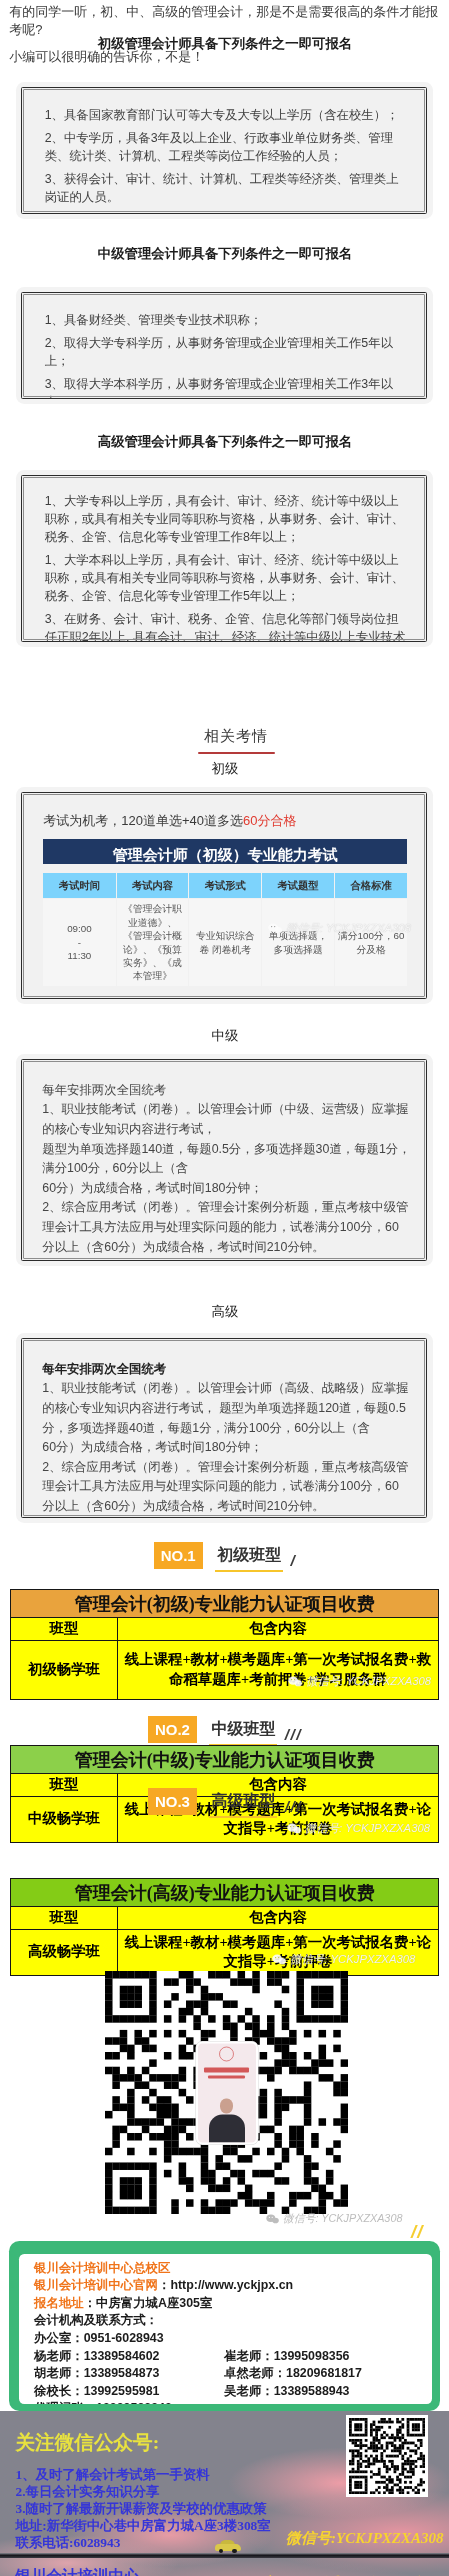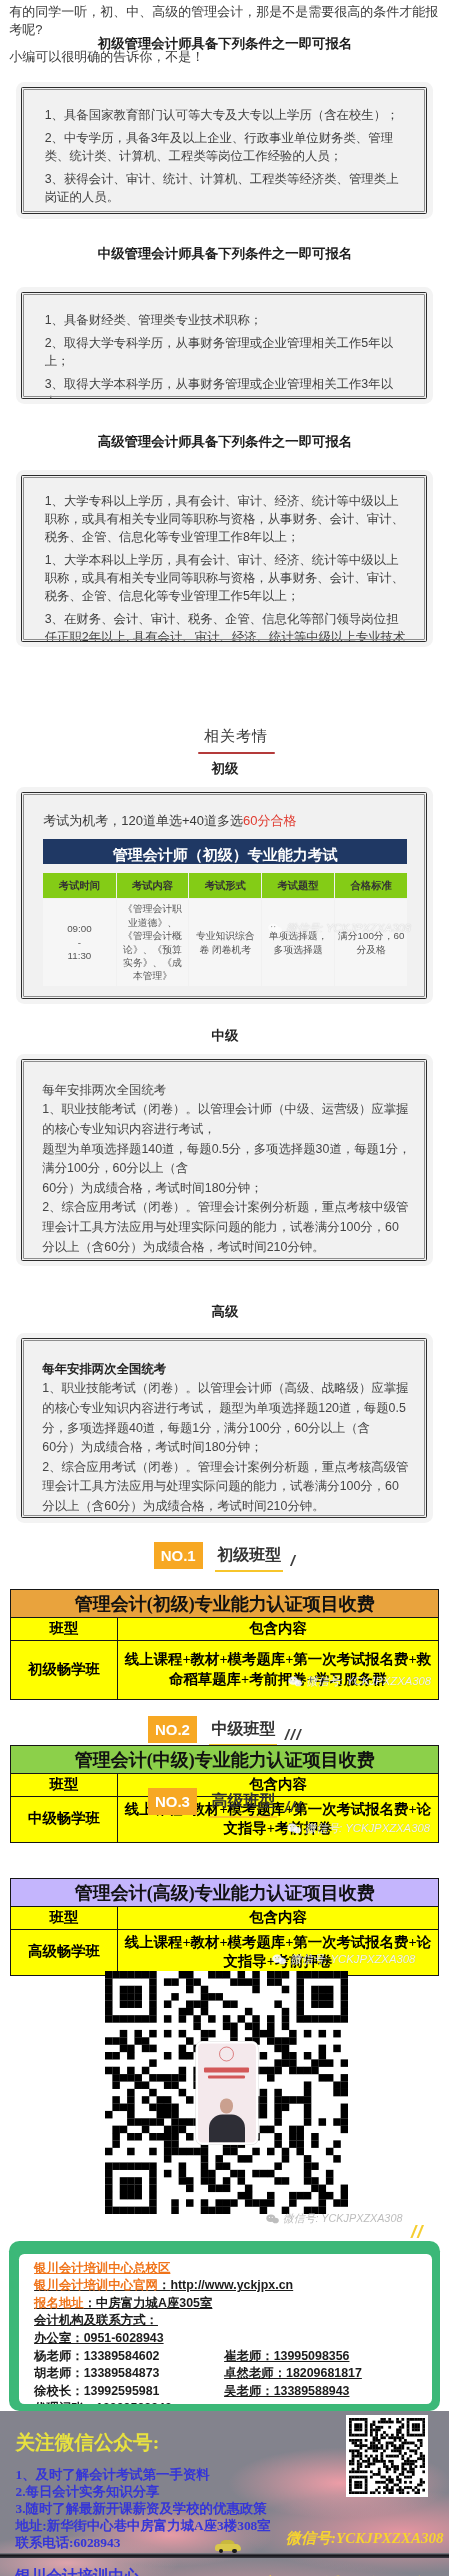--- a/index.html
+++ b/index.html
@@ -6,21 +6,21 @@
   body{font-family:"Liberation Sans","DejaVu Sans",sans-serif;}
   #page{position:relative;width:450px;height:2612px;background:#fff;overflow:hidden;margin:0 auto;}
 
   
   .intro{position:absolute;top:3.1px;left:9.3px;right:7.2px;}
   .intro p{font-size:13px;color:#3c3c3c;margin:0 0 10.3px;line-height:17.5px;font-weight:300;}
 
   
   .sec{position:absolute;left:0;width:100%;text-align:center;font-size:13.4px;font-weight:bold;color:#1d1d1d;}
   #h-junior{top:35px} #h-middle{top:245px} #h-senior{top:433px}
-  .sub{position:absolute;left:0;width:100%;text-align:center;font-size:13.4px;font-weight:bold;color:#222;}
+  .sub{position:absolute;left:0;width:100%;text-align:center;font-size:13.4px;font-weight:normal;color:#222;}
   #sub-junior{top:760px} #sub-middle{top:1027px} #sub-senior{top:1303px}
 
   
   .card{position:absolute;left:15.5px;width:417px;background:#f3f3f3;border-radius:8.2px;padding:5.2px;box-sizing:border-box;}
   #card1{top:82px;height:137px} #card2{top:287px;height:117px} #card3{top:470px;height:177px}
   #card4{top:787px;height:217px} #card5{top:1054px;height:212px} #card6{top:1333px;height:190px}
   .frame{position:relative;height:100%;box-sizing:border-box;border:1.5px solid #2b2b2b;border-radius:1.5px;background:#f1f1f1;overflow:hidden;}
   .frame::after{content:"";position:absolute;inset:1px;border:0.5px solid #8d8d8d;pointer-events:none;border-radius:1px;}
 
   .req-list{margin:0;padding:17.5px 19.6px 0 23px;list-style:none;}
@@ -30,21 +30,21 @@
   #exam-head{position:absolute;top:727px;left:0;width:100%;text-align:center;padding-left:11px;}
   #exam-head .t{font-size:15px;color:#3a3a3a;letter-spacing:1px;}
   #exam-head .u{width:77px;height:2.1px;background:#b43a3a;margin:6.2px auto 0;border-radius:1px;}
 
   
   .exam-intro{margin:18.5px 0 0 21.6px;font-size:13px;color:#3a3a3a;font-weight:300;}
   .red{color:#e03a2f;}
   .etable{margin:9.3px 0 0 21.6px;width:364px;border-collapse:collapse;table-layout:fixed;}
   .etable-title{margin:9.3px 0 0 21.6px;width:364px;background:#1F3864;color:#fff;font-weight:bold;font-size:15px;text-align:center;height:25px;line-height:31px;}
   .etable td{text-align:center;vertical-align:middle;}
-  .etable .hd td{background:#84cc16;height:23px;font-size:10.3px;font-weight:bold;color:#333;border-left:1.5px solid #f1f1f1;}
+  .etable .hd td{background:#7dd3fc;height:23px;font-size:10.3px;font-weight:bold;color:#333;border-left:1.5px solid #f1f1f1;}
   .etable .hd td:first-child{border-left:none;}
   .etable .dt td{background:#f6f6f6;height:61px;font-size:9.8px;color:#555;border-left:1.5px solid #f1f1f1;border-top:1.5px solid #f1f1f1;padding:3.1px 2.1px;line-height:13.4px;}
   .etable .dt td:first-child{border-left:none;}
 
   
   .exam-text{padding:20.6px 15.5px 0 20.6px;font-size:12.4px;line-height:19.6px;color:#454545;font-weight:300;}
   .exam-text p{margin:0;}
   .lead-bold{font-weight:bold;color:#1f1f1f;}
 
   
@@ -54,21 +54,21 @@
   .no-title{margin-left:12.4px;position:relative;font-size:16px;font-weight:bold;color:#333;padding:3.1px 2.1px 6.2px;}
   .no-underline{position:absolute;left:0;bottom:0;width:100%;height:2.1px;background:#F7C52B;}
   .no-slash{margin-left:7.2px;margin-top:10.3px;font-size:15.5px;font-weight:bold;font-style:italic;color:#3c3c3c;letter-spacing:1.5px;}
 
   
   .fee-wrap{position:absolute;left:10.3px;width:429px;}
   #fee1{top:1589px} #fee2{top:1745px} #fee3{top:1878px}
   .fee{width:100%;border-collapse:collapse;font-family:"Liberation Serif","DejaVu Serif",serif;}
   .fee td{border:1px solid #161616;text-align:center;vertical-align:middle;}
   .fee .hdr td{height:25px;font-size:18px;font-weight:bold;color:#111;}
-  .h-orange{background:#E9A33D;} .h-green{background:#8CD04A;} .h-blue{background:#c4b5fd;}
+  .h-orange{background:#E9A33D;} .h-green{background:#8CD04A;} .h-blue{background:#84cc16;}
   .fee .r1 td{background:#FFFF00;height:19.6px;font-size:14.4px;font-weight:bold;}
   .fee .r2 td{background:#FFFF00;font-size:14.4px;font-weight:bold;line-height:1.35;padding:3.1px 5.2px;}
   .fee .c1{width:95px;}
   .r2-tall td{height:52px;} .r2-short td{height:32px;}
 
   
   .wm{position:absolute;display:flex;align-items:center;gap:3.6px;font-size:11.3px;font-style:italic;color:rgba(252,252,252,.9);text-shadow:0 0 1px rgba(110,110,110,.45);white-space:nowrap;}
   .wm svg{flex:0 0 auto;}
   #wm-exam{right:15.5px;top:128px;}
   #wm-fee1{right:8.2px;bottom:10.3px;}
@@ -83,21 +83,21 @@
   .ph-line.s{height:3.6px;width:65%;margin-top:3.1px;}
   .ph-ring{width:13.4px;height:13.4px;border:1.5px solid rgba(205,62,62,.6);border-radius:50%;margin:3.1px auto 0;}
   .ph-person{position:absolute;bottom:0;left:50%;transform:translateX(-50%);width:38px;height:44px;}
   .ph-head{width:13.4px;height:15.5px;background:#caa08f;border-radius:45%;margin:0 auto;}
   .ph-body{width:36px;height:28px;background:#2e2e36;border-radius:13.4px 13.4px 0 0;margin:1px auto 0;}
 
   
   #panel-slash{position:absolute;top:2221px;left:411px;color:#F5CE2F;font-size:18.5px;font-weight:bold;font-style:italic;letter-spacing:1px;}
   #contact-panel{position:absolute;top:2241px;left:9.3px;width:431px;height:170px;background:#3CB878;border-radius:10.3px;}
   .contact-card{position:absolute;left:9.3px;top:13.4px;width:413px;height:150px;background:#fff;border-radius:5.2px;padding:6.2px 0 0 15.5px;box-sizing:border-box;overflow:hidden;}
-  .c-row{margin-bottom:2.1px;font-size:12.4px;font-weight:bold;color:#1c1c1c;line-height:15.5px;white-space:nowrap;text-decoration:underline;}
+  .c-row{margin-bottom:2.1px;font-size:12.4px;font-weight:bold;color:#1c1c1c;line-height:15.5px;white-space:nowrap;}
   .orange{color:#F0741A;}
   .c-left{display:inline-block;width:190px;}
 
   
   #footer{position:absolute;top:2411px;left:0;width:450px;height:200px;background:#83838D;overflow:hidden;}
   #clouds{position:absolute;inset:0;background:
     radial-gradient(ellipse 155px 49px at 340px 72px, rgba(242,158,168,.95), rgba(242,158,168,0) 72%),
     radial-gradient(ellipse 144px 44px at 170px 124px, rgba(242,158,168,.9), rgba(242,158,168,0) 72%),
     radial-gradient(ellipse 222px 57px at 402px 121px, rgba(238,150,162,.9), rgba(238,150,162,0) 72%),
     radial-gradient(ellipse 155px 39px at 67px 152px, rgba(244,172,180,.8), rgba(244,172,180,0) 72%),

